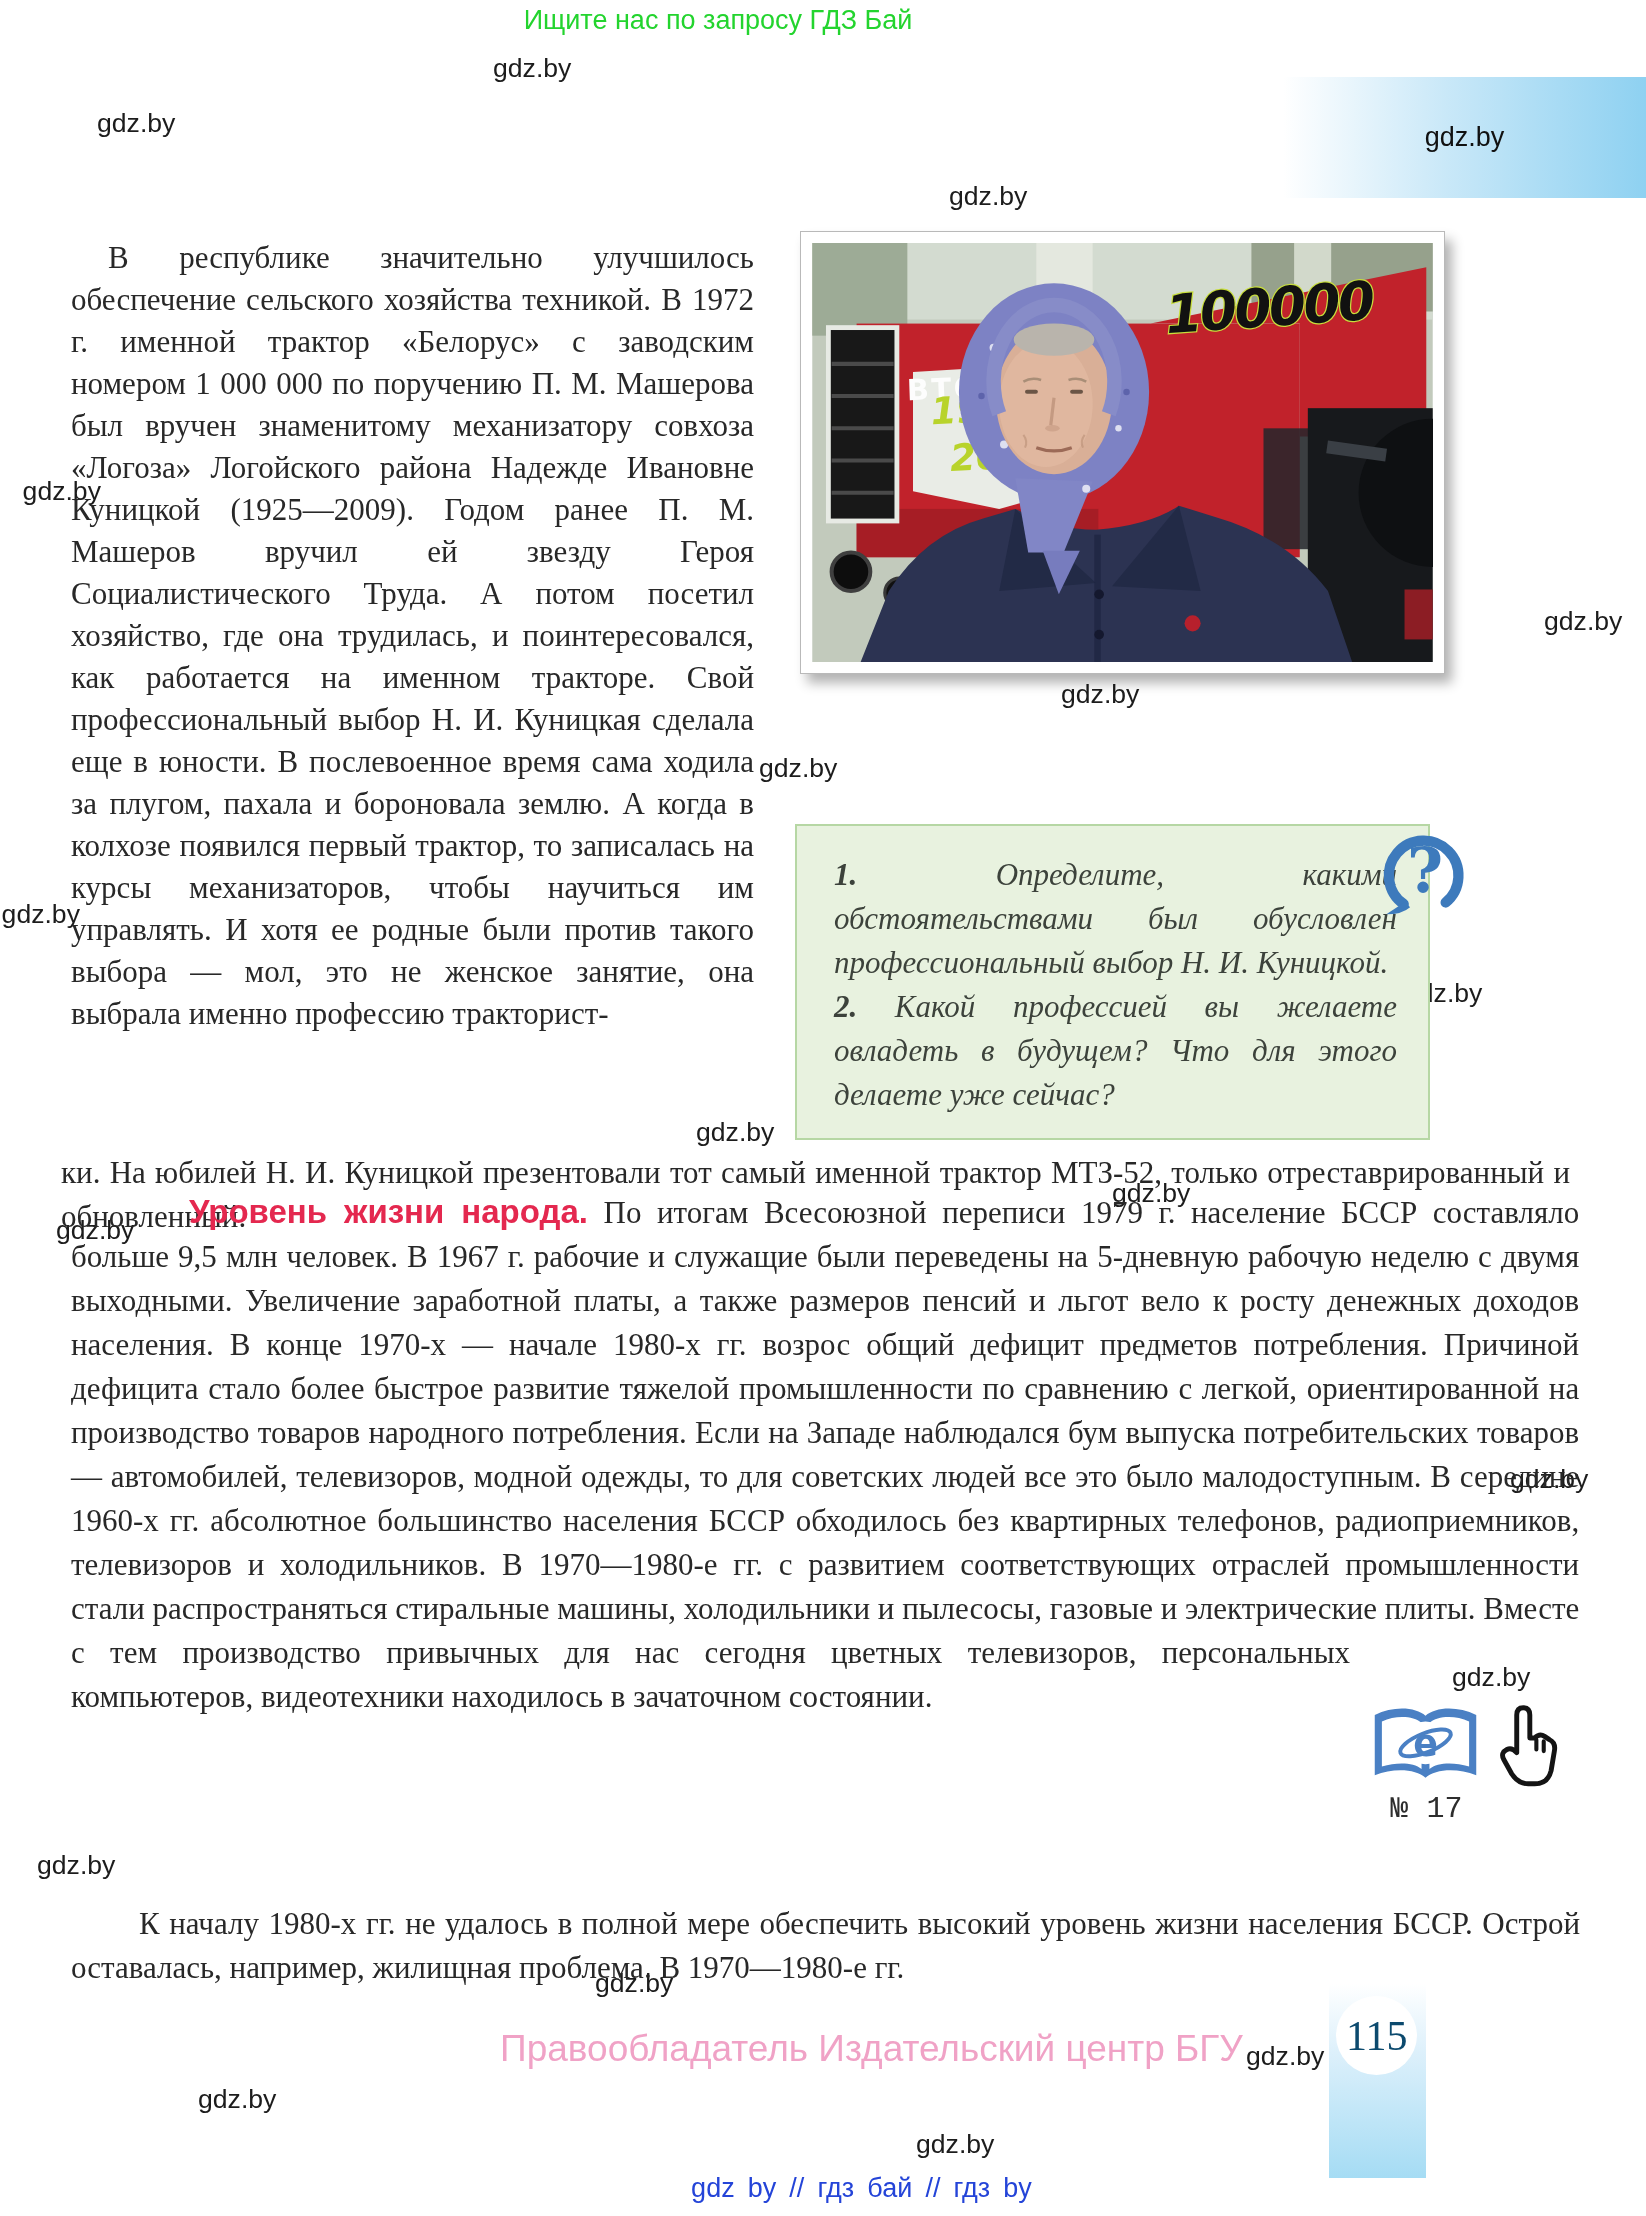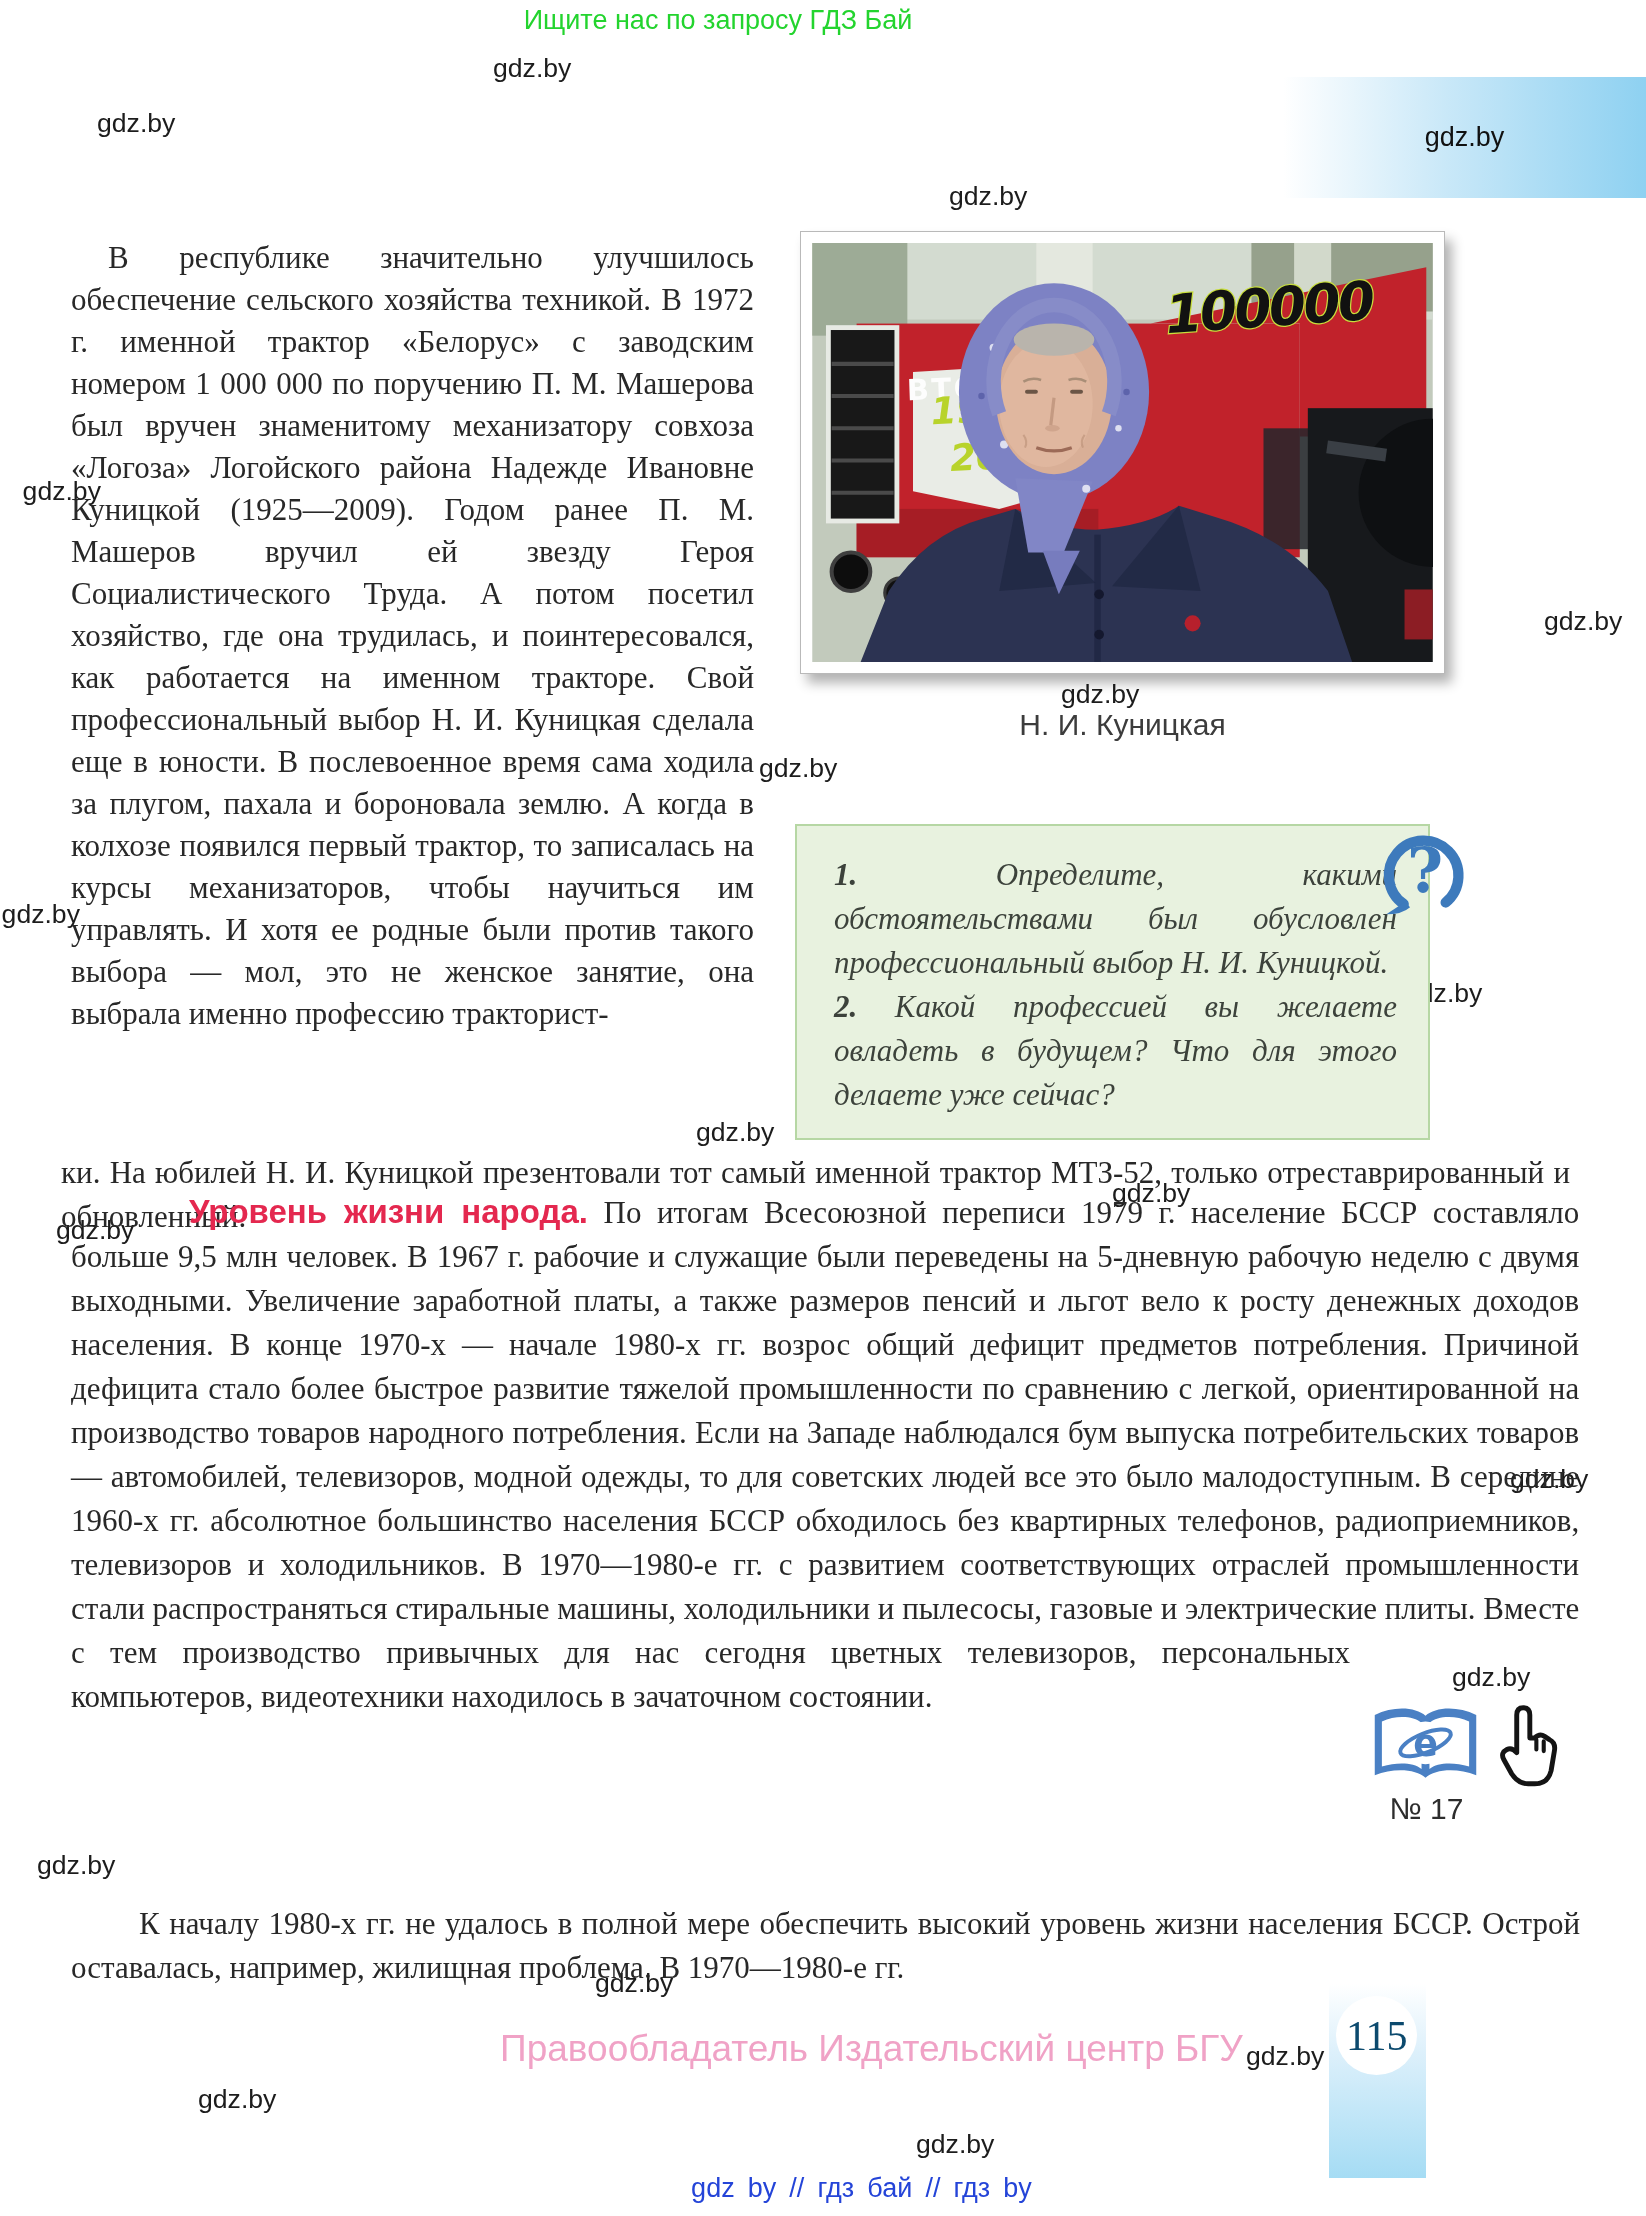--- a/index.html
+++ b/index.html
@@ -58,21 +58,21 @@
         border:2.4px solid var(--box_green_border,#b6d7a4);
         padding:27px 31px 0 37px;font-style:italic;font-size:31px;line-height:44px;
         text-align:justify;color:#3c423b;}
   .qbox .qnum{font-weight:bold;}
   .q-icon{position:absolute;left:1380px;top:830px;width:87px;height:92px;}
 
   
   .ie-book{position:absolute;left:1370px;top:1705px;width:111px;height:82px;}
   .hand{position:absolute;left:1491px;top:1702px;width:76px;height:90px;}
   .res-label{position:absolute;left:1362px;top:1792px;width:129px;text-align:center;
-        font-family:Liberation Sans, sans-serif;font-size:30px;color:#2d2d2d;}
+        font-family:Liberation Mono, monospace;font-size:30px;color:#2d2d2d;}
 
   
   .publisher{position:absolute;left:0;top:2028px;width:1647px;text-align:center;
         font-family:"Liberation Sans","DejaVu Sans",sans-serif;font-size:37px;
         color:var(--publisher_pink,#f0a2c6);padding-left:48px;}
   .page-strip{position:absolute;left:1329px;top:1984px;width:97px;height:194px;
         background:linear-gradient(180deg,#ffffff 0%,#ddf0fb 35%,#a5dcf4 100%);}
   .page-badge{position:absolute;left:7.3px;top:12px;width:81px;height:79px;
         background:#ffffff;border-radius:50%;display:flex;align-items:center;justify-content:center;
         font-family:"Liberation Serif","DejaVu Serif",serif;font-size:42px;color:#0c4a6e;}
@@ -181,21 +181,20 @@
         <path d="M262,172 Q272,166 284,170" stroke="#a98e77" stroke-width="3" fill="none"></path>
         <path d="M318,170 Q330,166 340,172" stroke="#a98e77" stroke-width="3" fill="none"></path>
         <path d="M300,192 L296,226" stroke="#c49a82" stroke-width="4" fill="none"></path>
         <ellipse cx="298" cy="230" rx="9" ry="4" fill="#c49a82" opacity="0.6"></ellipse>
         <path d="M278,254 Q300,262 322,254" stroke="#9c6a57" stroke-width="4" fill="none"></path>
         <path d="M262,238 Q268,246 264,254" stroke="#b98f76" stroke-width="2.5" fill="none" opacity="0.6"></path>
         <path d="M338,238 Q332,246 336,254" stroke="#b98f76" stroke-width="2.5" fill="none" opacity="0.6"></path>
       </g>
     </svg>
   </div>
-  <div class="fig-caption">Н. И. Куницкая</div>
 
   <div class="qbox">
     <div><span class="qnum">1.</span><span> Определите, какими обстоятельствами был обусловлен профессиональный выбор Н. И. Куницкой.</span></div>
     <div><span class="qnum">2.</span><span> Какой профессией вы желаете овладеть в будущем? Что для этого делаете уже сейчас?</span></div>
   </div>
 
   <svg class="q-icon" viewBox="0 0 110 115">
     <path d="M30,93 A44 44 0 1 1 83,91" fill="none" stroke="#3d7abc" stroke-width="13" stroke-linecap="round"></path>
     <path d="M32,90 L8,106 Q28,106 38,97 Z" fill="#3d7abc"></path>
     <text x="57" y="78" text-anchor="middle" font-family="DejaVu Serif, serif" font-weight="bold" font-size="78" fill="#3d7abc">?</text>

